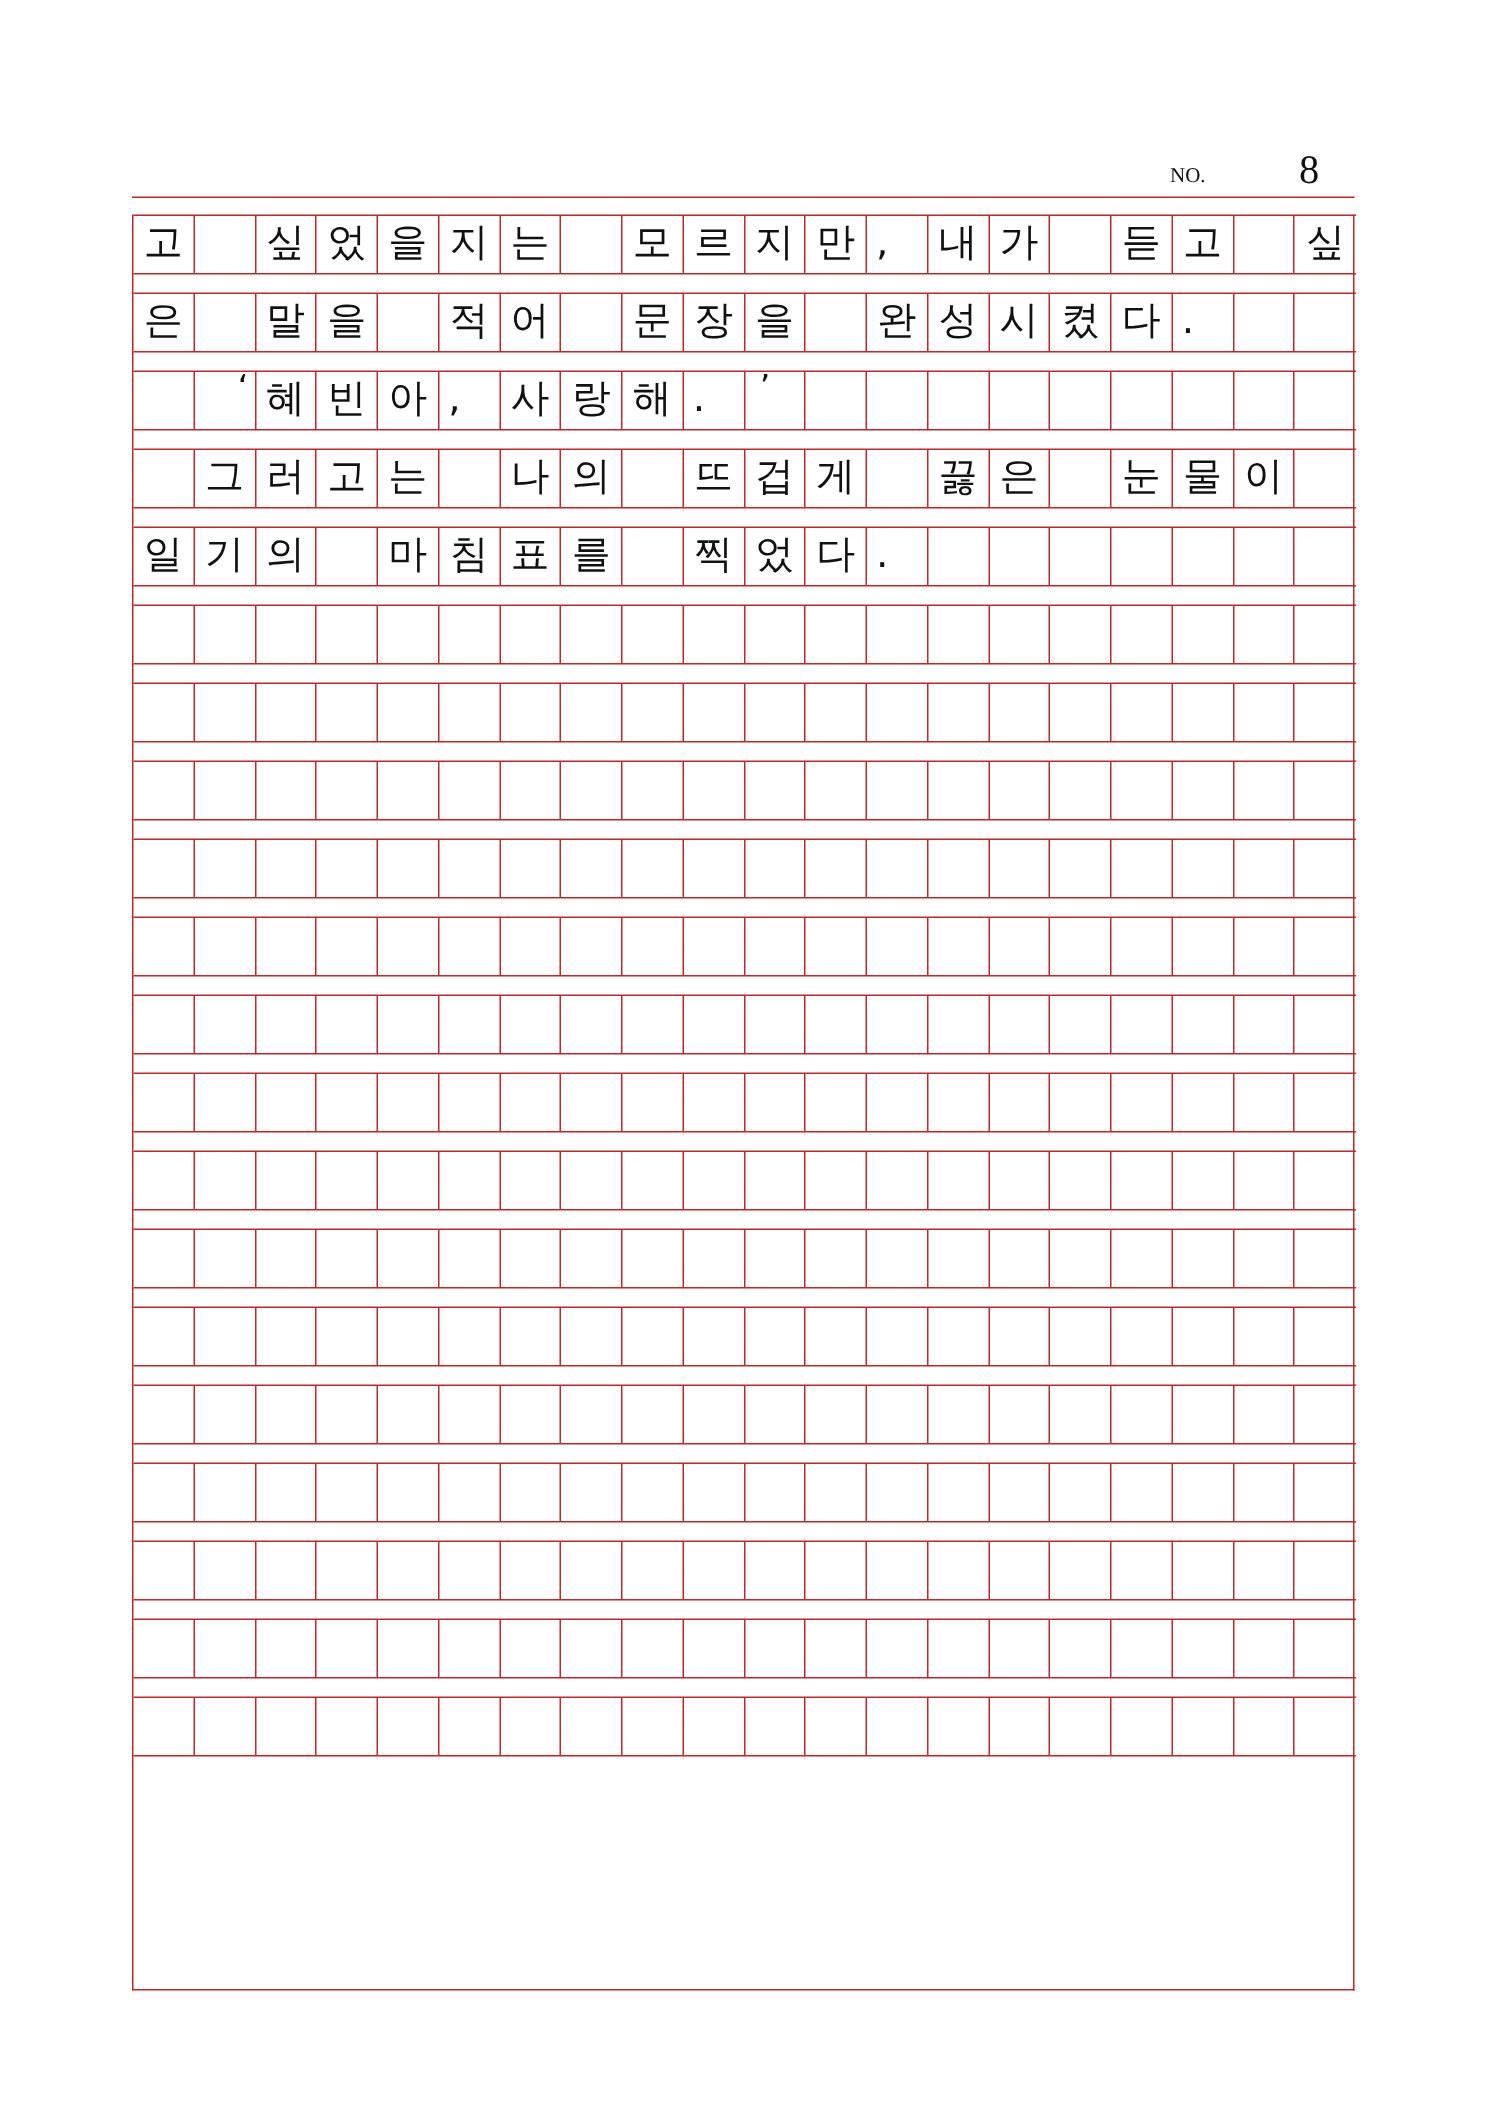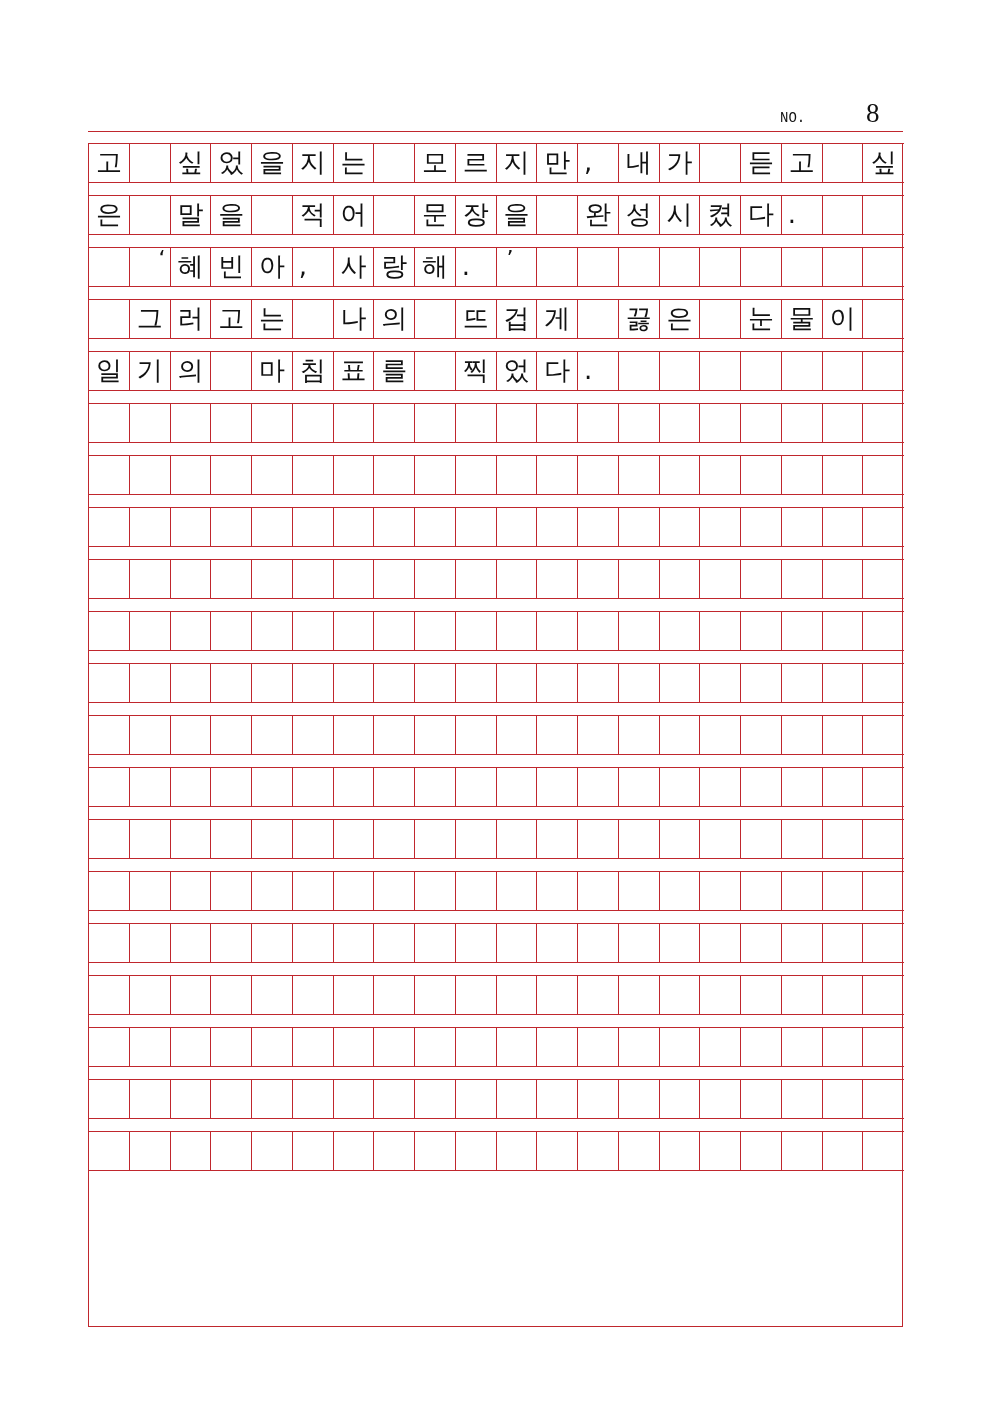--- a/index.html
+++ b/index.html
@@ -1,21 +1,21 @@
 <!DOCTYPE html>
 <html><head>
   <meta charset="utf-8">
   <style>
     html, body { margin: 0; padding: 0; background: #ffffff; }
     body { width: 992px; height: 1403px; position: relative; overflow: hidden;
            font-family: "DejaVu Serif", "Liberation Serif", serif; }
     .page-header { position: absolute; left: 88px; top: 90px; width: 815px; height: 41px;
                    border-bottom: 1.4px solid #c0272d; }
     .no-label { position: absolute; left: 692px; top: 20px; font-size: 14px; color: #111;
-                font-family: Liberation Mono, monospace; }
+                font-family: Liberation Serif, serif; }
     .no-value { position: absolute; left: 778px; top: 8px; font-size: 27px; color: #111;
                 font-family: "Liberation Serif", serif; }
     .frame { position: absolute; left: 88px; top: 143px; width: 813px; height: 1183px;
              border: 1.4px solid #c0272d; border-top: none; }
     .grid-row { position: absolute; left: 0; width: 815px; height: 40px; display: flex;
                 border-top: 1.4px solid #c0272d; border-bottom: 1.4px solid #c0272d; box-sizing: border-box; }
     .cell { width: 40.75px; height: 100%; box-sizing: border-box; border-right: 1.4px solid #c0272d;
             position: relative; font-size: 26px; color: #111; line-height: 37px; text-align: center;
             font-family: "DejaVu Sans", sans-serif; }
     .cell:last-child { border-right: none; }

